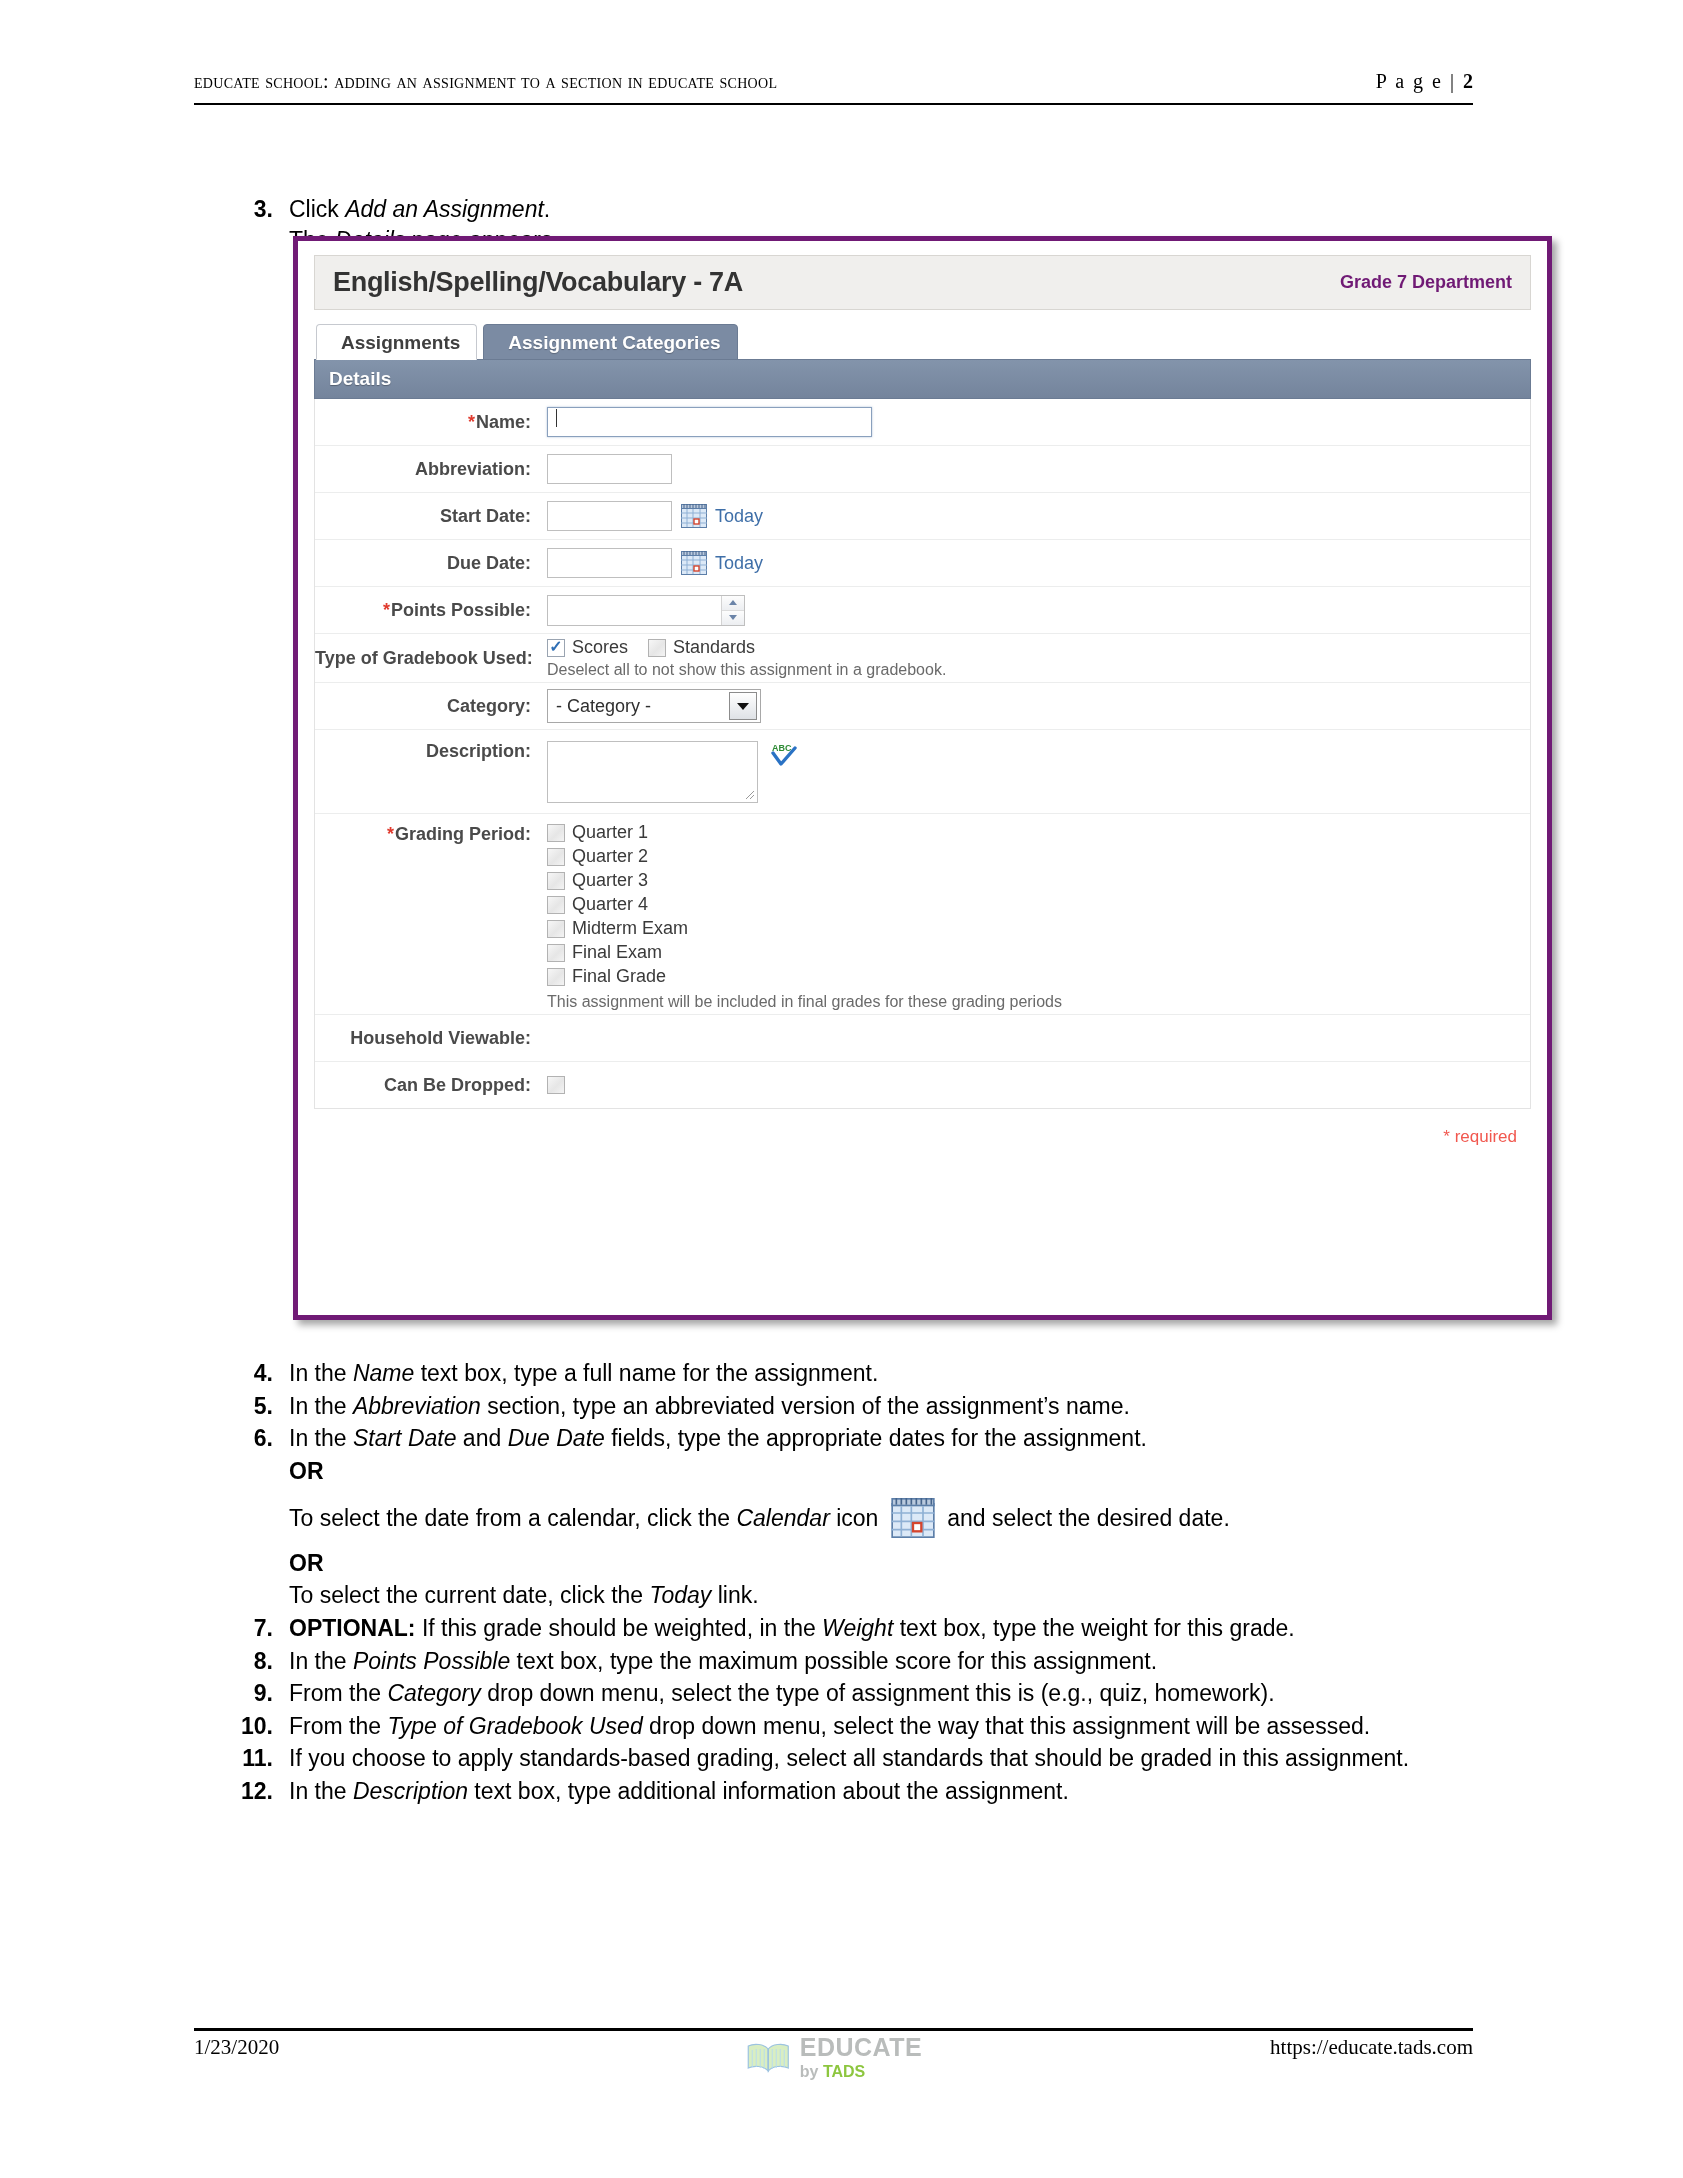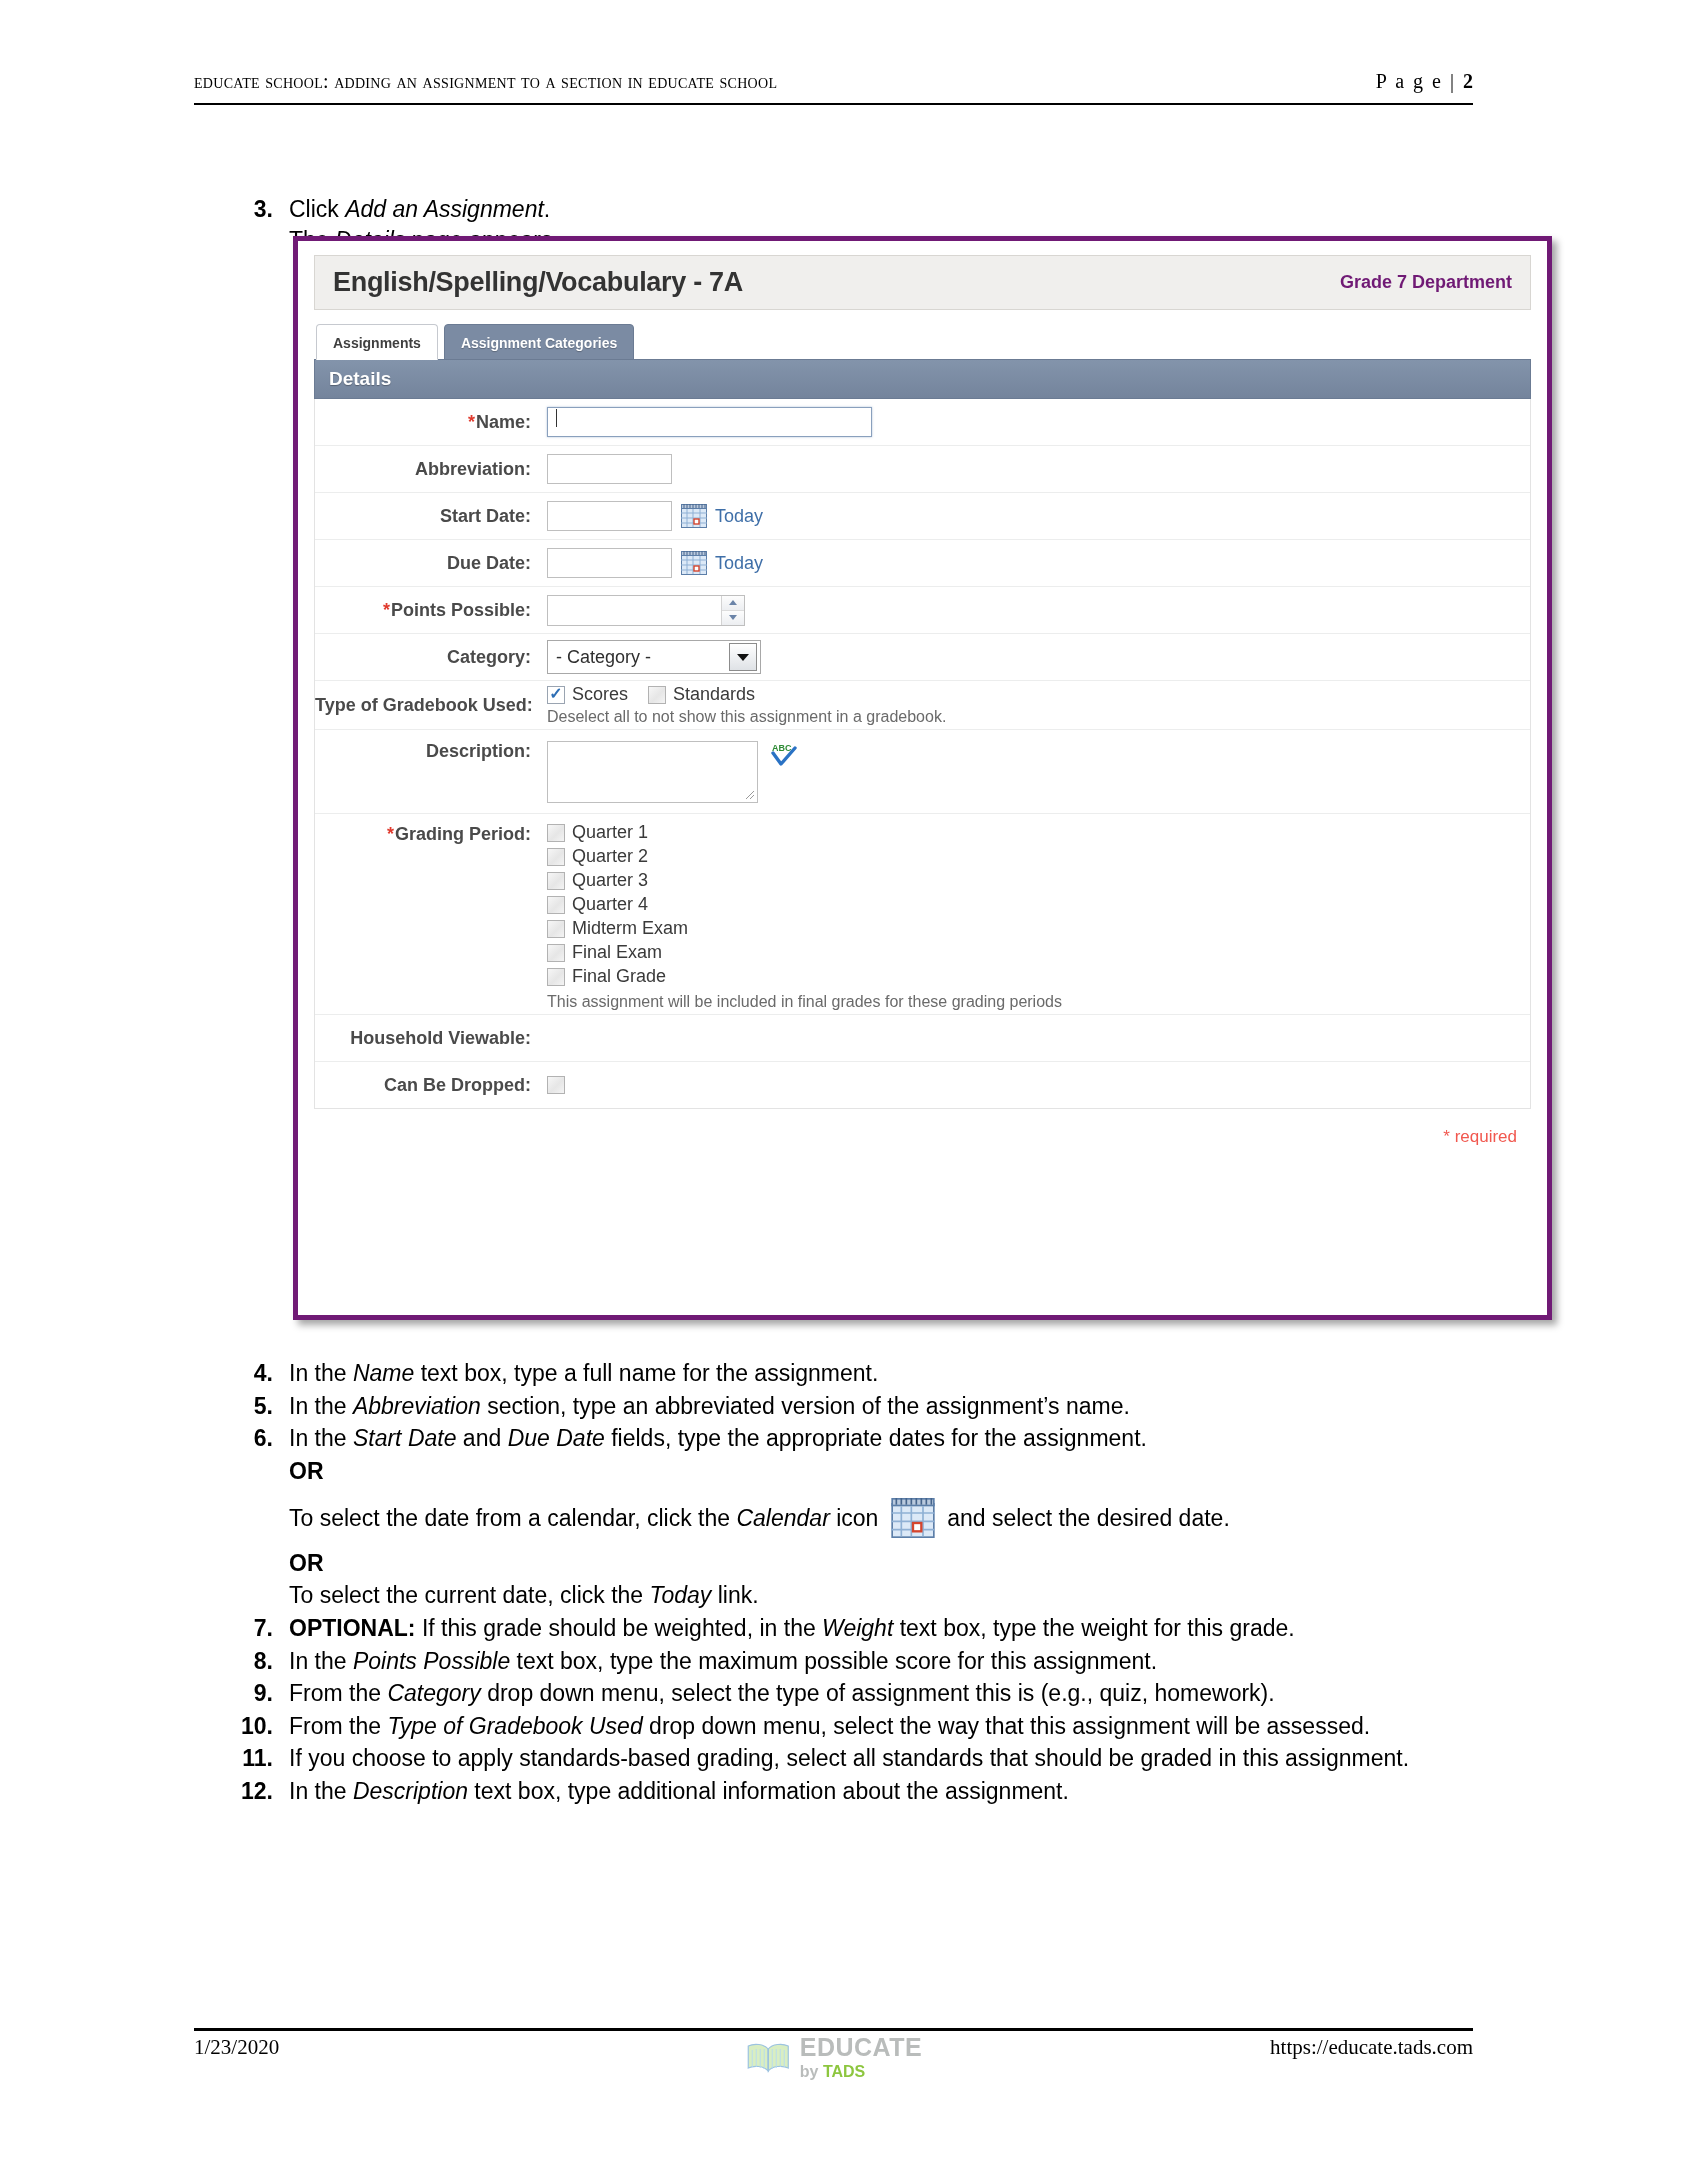--- a/index.html
+++ b/index.html
@@ -144,23 +144,23 @@
 
   
   .tabs {
     display: flex;
     align-items: flex-end;
     margin-top: 14px;
     height: 36px;
     padding-left: 2px;
   }
   .tab {
-    font-size: 14px;
-    font-weight: bold;
-    padding: 8px 16px 7px 16px;
+    font-size: 19px;
+    font-weight: bold;
+    padding: 8px 16px 7px 24px;
     border-radius: 4px 4px 0 0;
     box-sizing: border-box;
     height: 36px;
     line-height: 20px;
   }
   .tab.active {
     background: #ffffff;
     color: #3f3f3f;
     border: 1px solid #c6c9cf;
     border-bottom: 1px solid #ffffff;
@@ -602,43 +602,43 @@
                   </div>
                 <div class="spin-btn">
                     <span class="arr-dn"></span>
                   </div>
               </div>
             </div>
           </div>
         </div>
 
         <div class="frow">
-          <div class="flabel">Category:</div>
-          <div class="fctrl">
-            <div class="sel-wrap">
-              <span class="sel-text">- Category -</span>
-              <span class="sel-btn">
-                  <span class="sel-caret"></span>
-                </span>
-            </div>
-          </div>
-        </div>
-
-        <div class="frow">
           <div class="flabel">Type of Gradebook Used:</div>
           <div class="fctrl" style="flex-direction:column;align-items:flex-start;">
             <div style="display:flex;align-items:center;">
               <span class="cb checked">
                   <span class="tick">✓</span>
                 </span>
               <span class="cb-label">Scores</span>
               <span class="cb"></span>
               <span class="cb-label">Standards</span>
             </div>
             <div class="helper">Deselect all to not show this assignment in a gradebook.</div>
+          </div>
+        </div>
+
+        <div class="frow">
+          <div class="flabel">Category:</div>
+          <div class="fctrl">
+            <div class="sel-wrap">
+              <span class="sel-text">- Category -</span>
+              <span class="sel-btn">
+                  <span class="sel-caret"></span>
+                </span>
+            </div>
           </div>
         </div>
 
         <div class="frow" style="min-height:77px;">
           <div class="flabel" style="align-self:flex-start;padding-top:8px;">Description:</div>
           <div class="fctrl" style="align-items:flex-start;">
             <div class="ta">
               <svg class="grip" viewBox="0 0 10 10">
                 <line x1="1" y1="9" x2="9" y2="1" stroke="#9a9a9a" stroke-width="1"></line>
                 <line x1="5" y1="9" x2="9" y2="5" stroke="#9a9a9a" stroke-width="1"></line>

